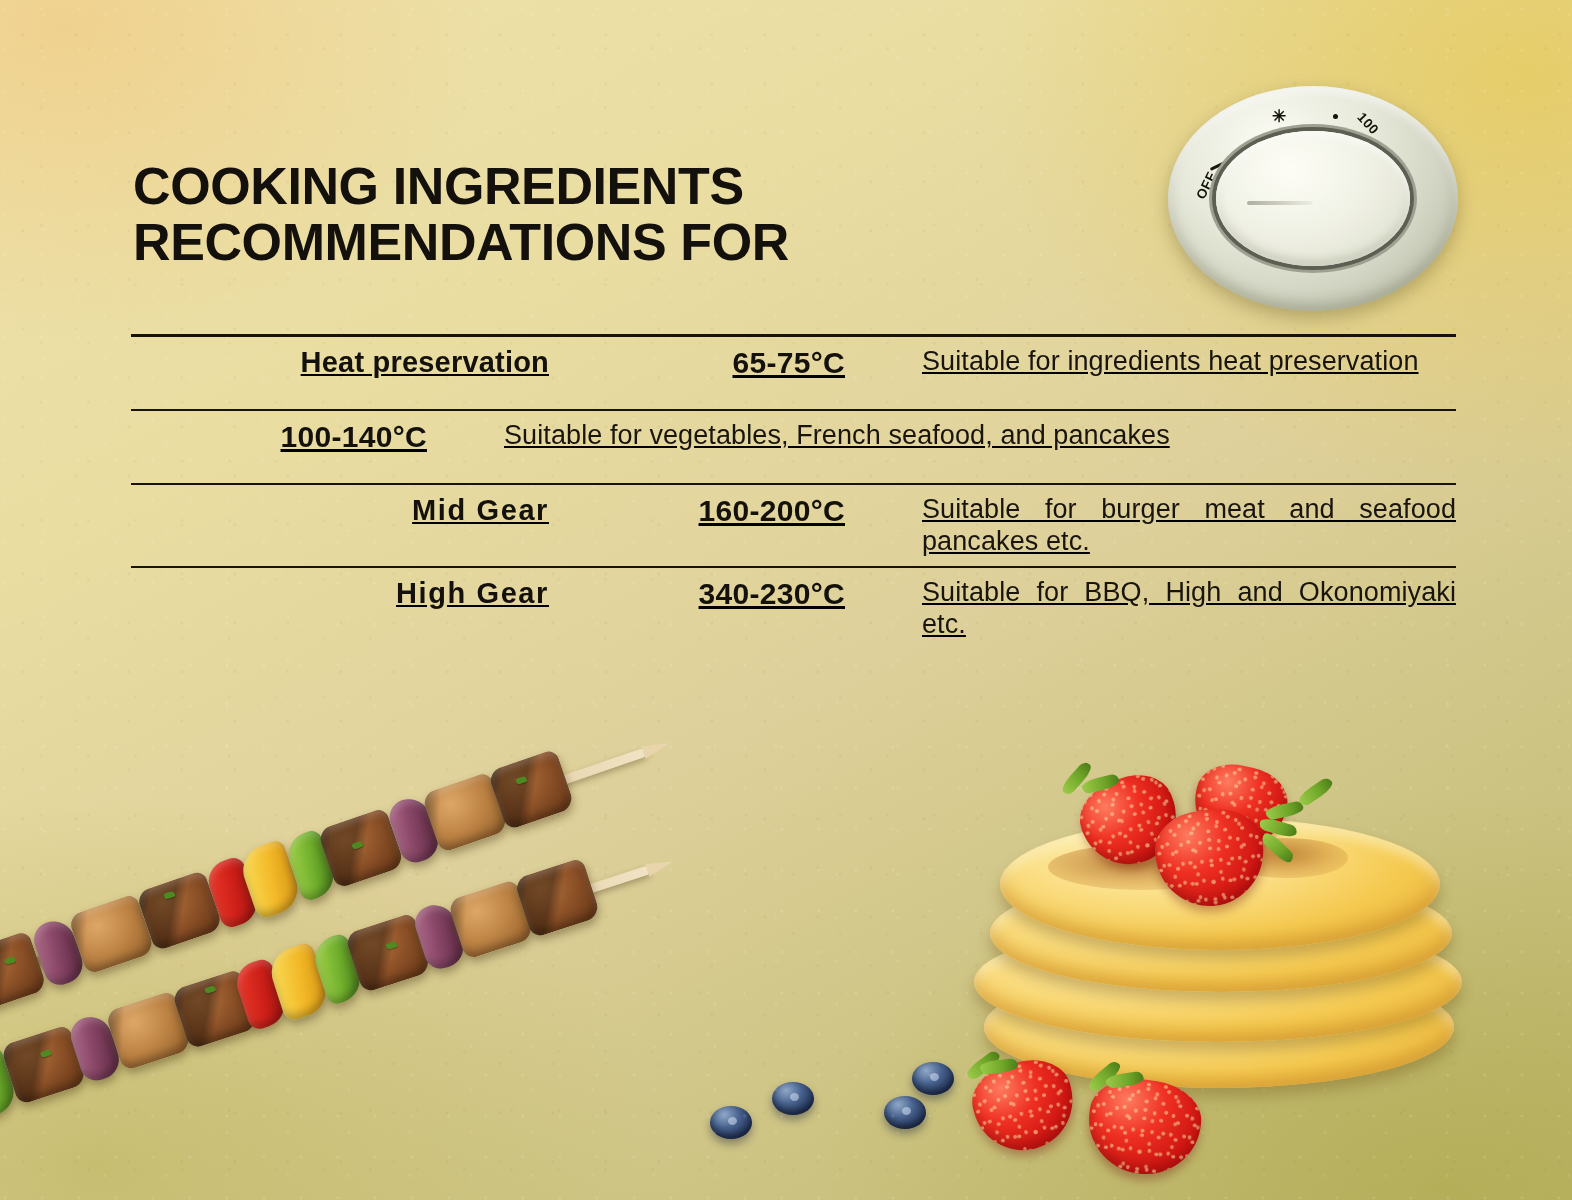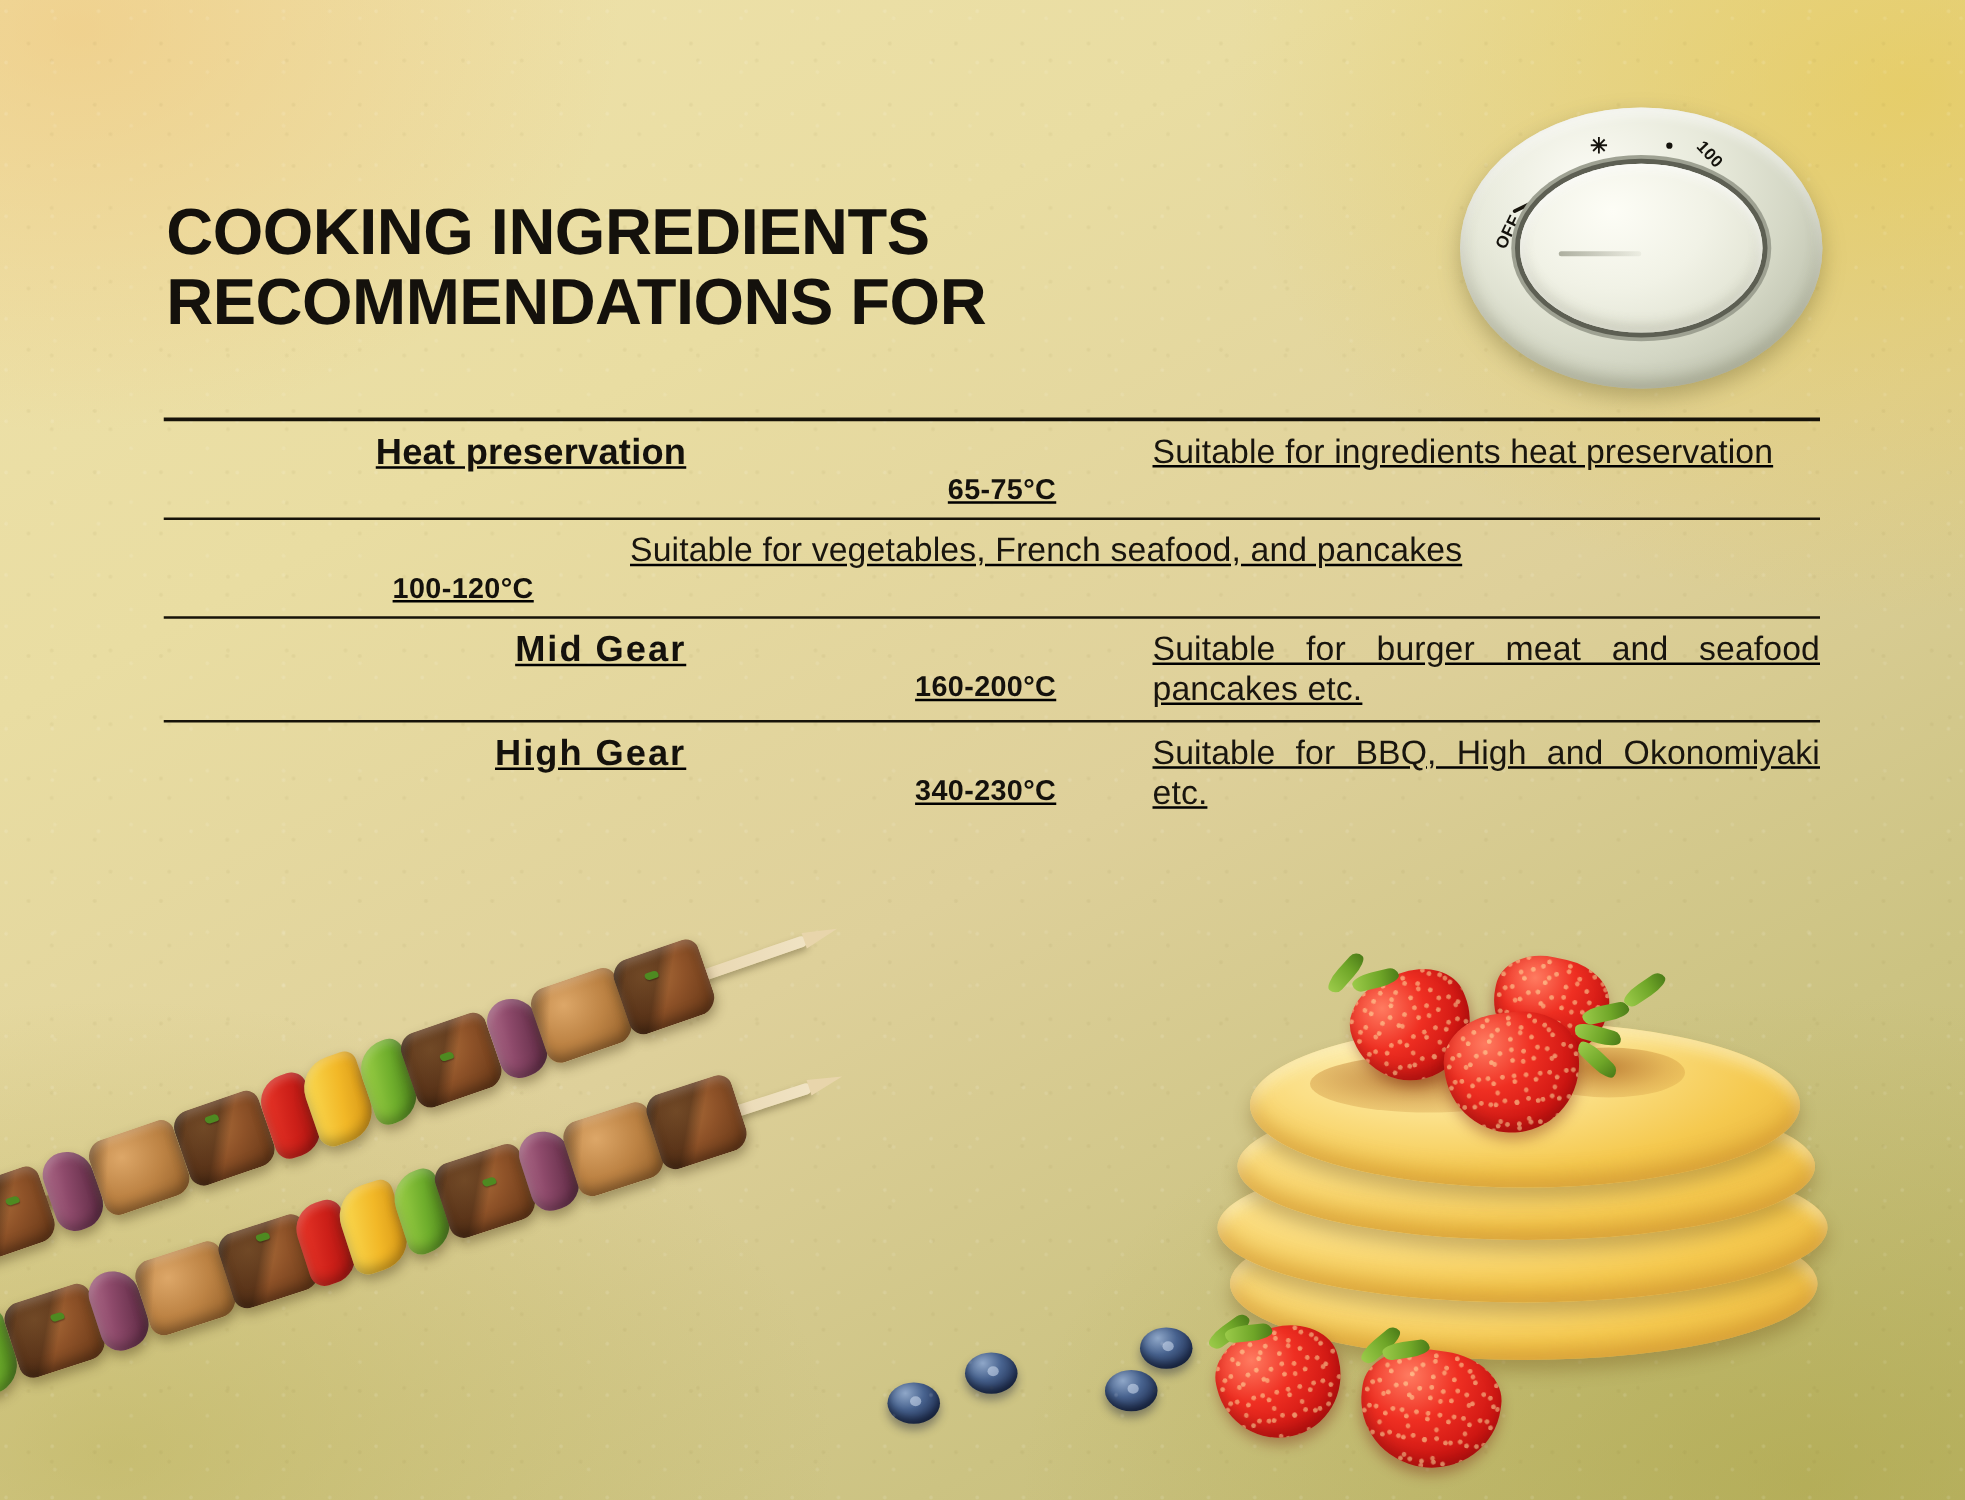--- a/index.html
+++ b/index.html
@@ -52,22 +52,22 @@
 
   .trow{ display:flex; align-items:flex-start; min-height:72px; padding:9px 0;text-decoration:underline; }
   .c-label{
     width:418px; flex:0 0 418px; text-align:right;
     font-size:29px; font-weight:700; color:#14110c;
     letter-spacing:1.6px; white-space:nowrap;
   }
   .c-label.nospace{ letter-spacing:0.2px; }
   .c-temp{
     width:305px; flex:0 0 305px; text-align:right; padding-right:9px;
-    font-size:23px; font-weight:700; color:#14110c;
-    letter-spacing:0.3px; white-space:nowrap;margin-top:32px;
+    font-size:30px; font-weight:700; color:#14110c;
+    letter-spacing:0.3px; white-space:nowrap;
   }
   .c-desc{
     flex:1 1 auto; padding-left:68px;
     font-size:27px; font-weight:400; line-height:1.17; color:#19150e;
     letter-spacing:0.1px;
   }
   .c-desc.justify{ text-align:justify; text-align-last:left; }
 
   
   #dial{
@@ -246,21 +246,21 @@
 
     <div class="trow">
       <div class="c-label nospace">Heat preservation</div>
       <div class="c-temp">65-75°C</div>
       <div class="c-desc justify">Suitable for ingredients heat preservation</div>
     </div>
 
     <div class="rule thin"></div>
 
     <div class="trow">
-      <div class="c-temp">100-120°C</div>
+      <div class="c-temp">100-140°C</div>
       <div class="c-desc">Suitable for vegetables, French seafood, and pancakes</div>
     </div>
 
     <div class="rule thin"></div>
 
     <div class="trow">
       <div class="c-label">Mid Gear</div>
       <div class="c-temp">160-200°C</div>
       <div class="c-desc justify">Suitable for burger meat and seafood pancakes etc.</div>
     </div>

